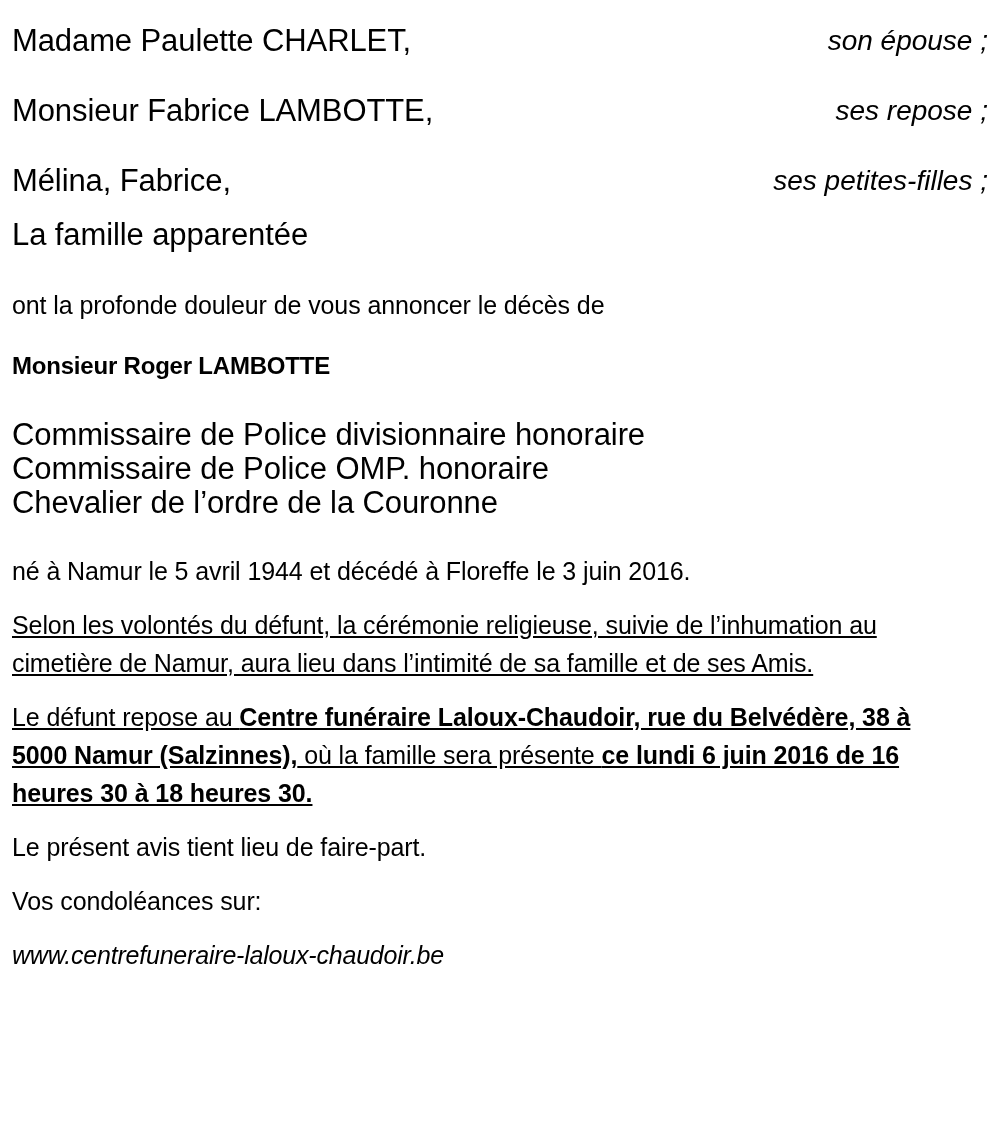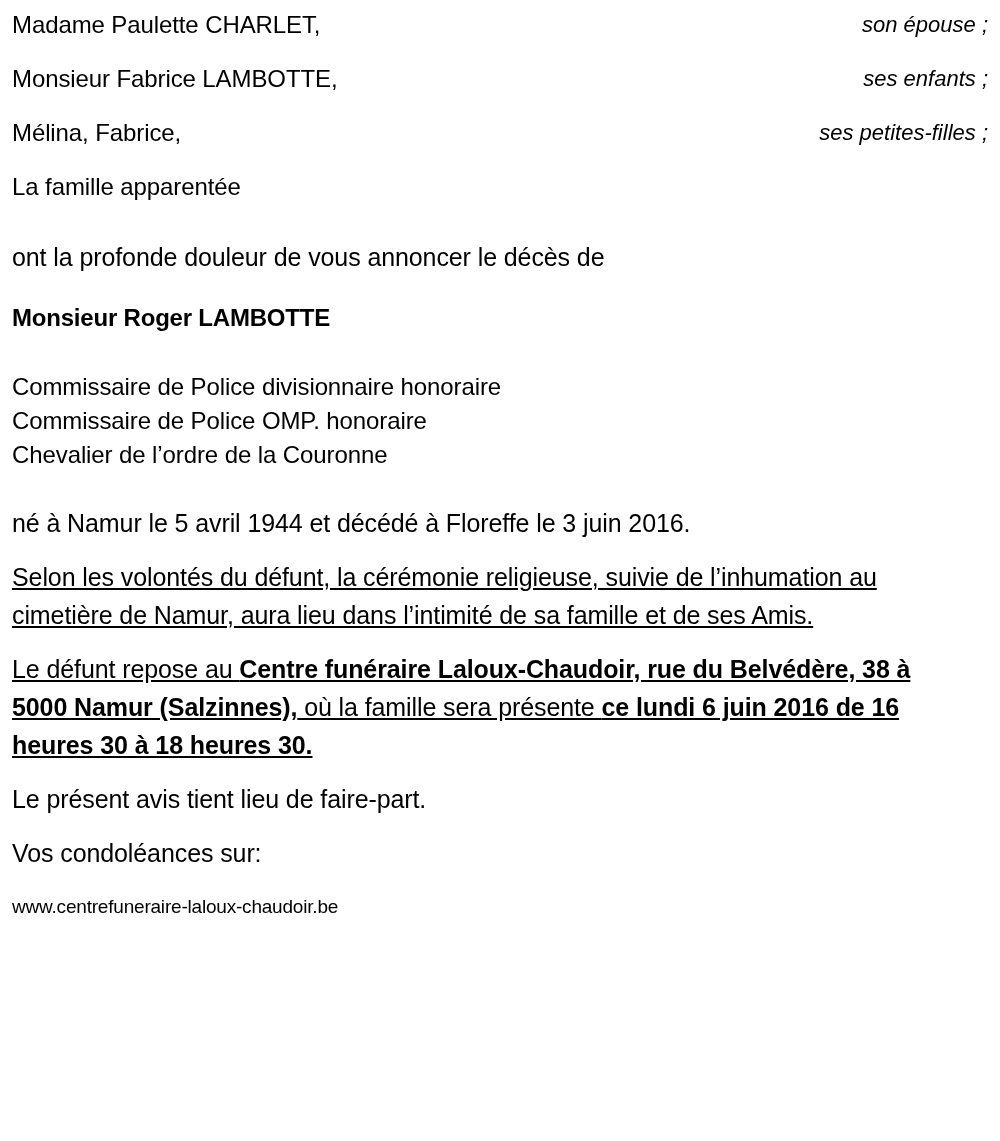--- a/index.html
+++ b/index.html
@@ -19,43 +19,44 @@
   .page {
     position: relative;
     width: 1000px;
     height: 1141px;
     box-sizing: border-box;
     padding: 0 10px 0 12px;
   }
 
   
   .ln {
-    font-size: 24px;
+    font-size: 31px;
     line-height: 38px;
     white-space: pre;
     letter-spacing: -0.1px;
   }
 
   
   .famrow {
     display: flex;
     align-items: flex-end;
     justify-content: space-between;
     width: 100%;
   }
   .famrow .left {
     flex: 0 1 auto;
   }
   .famrow .right {
     flex: 0 0 auto;
     font-style: italic;
-    font-size: 22px;
+    font-size: 28px;
     line-height: 38px;
     text-align: right;
     padding-right: 2px;
+    margin-top: 16px;
   }
 
   .names-block {
     padding-top: 6px;
   }
 
   .gap-sm { height: 16px; }
   .gap-md { height: 22px; }
   .gap-lg { height: 32px; }
 
@@ -84,24 +85,25 @@
   .para b { font-weight: bold; }
 
   .para-tight {
     font-size: 25px;
     line-height: 38px;
     white-space: pre;
     letter-spacing: -0.1px;
   }
 
   .url {
-    font-size: 19px;
+    font-size: 25px;
     line-height: 38px;
     white-space: pre;
     letter-spacing: -0.2px;
+    font-style: italic;
   }
 </style>
 </head>
 <body>
 
 <div class="page">
 
   <div class="names-block">
 
     <div class="famrow">
@@ -110,21 +112,21 @@
       </div>
       <div class="right">son épouse ;</div>
     </div>
 
     <div class="gap-sm"></div>
 
     <div class="famrow">
       <div class="left">
         <div class="ln">Monsieur Fabrice LAMBOTTE,</div>
       </div>
-      <div class="right">ses enfants ;</div>
+      <div class="right">ses repose ;</div>
     </div>
 
     <div class="gap-sm"></div>
 
     <div class="famrow">
       <div class="left">
         <div class="ln">Mélina, Fabrice,</div>
       </div>
       <div class="right">ses petites-filles ;</div>
     </div>

